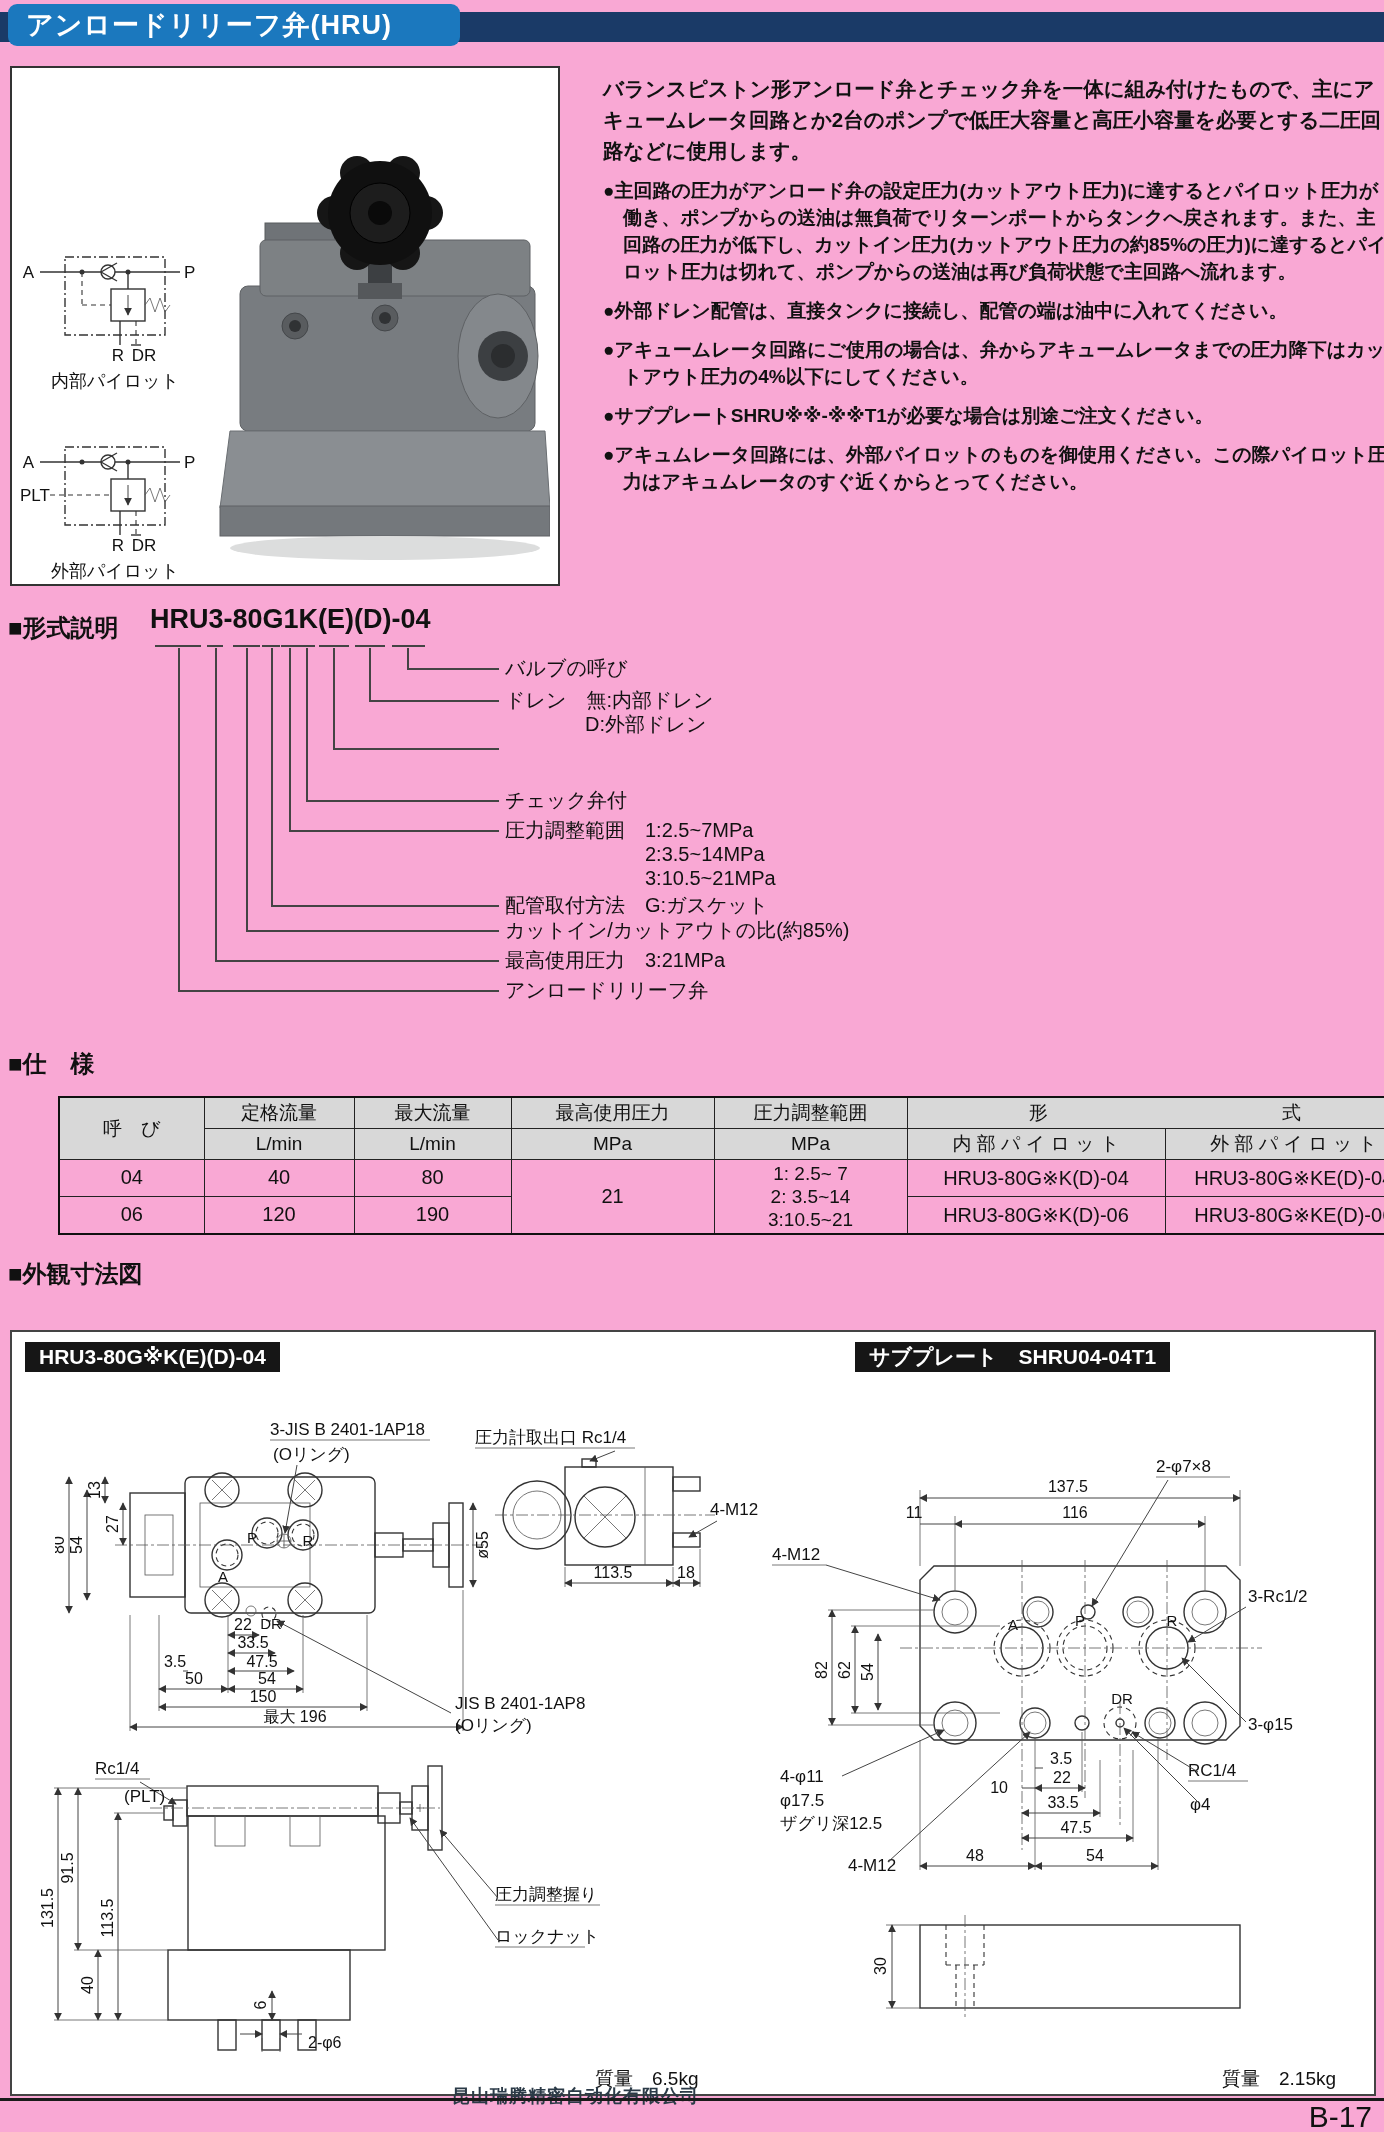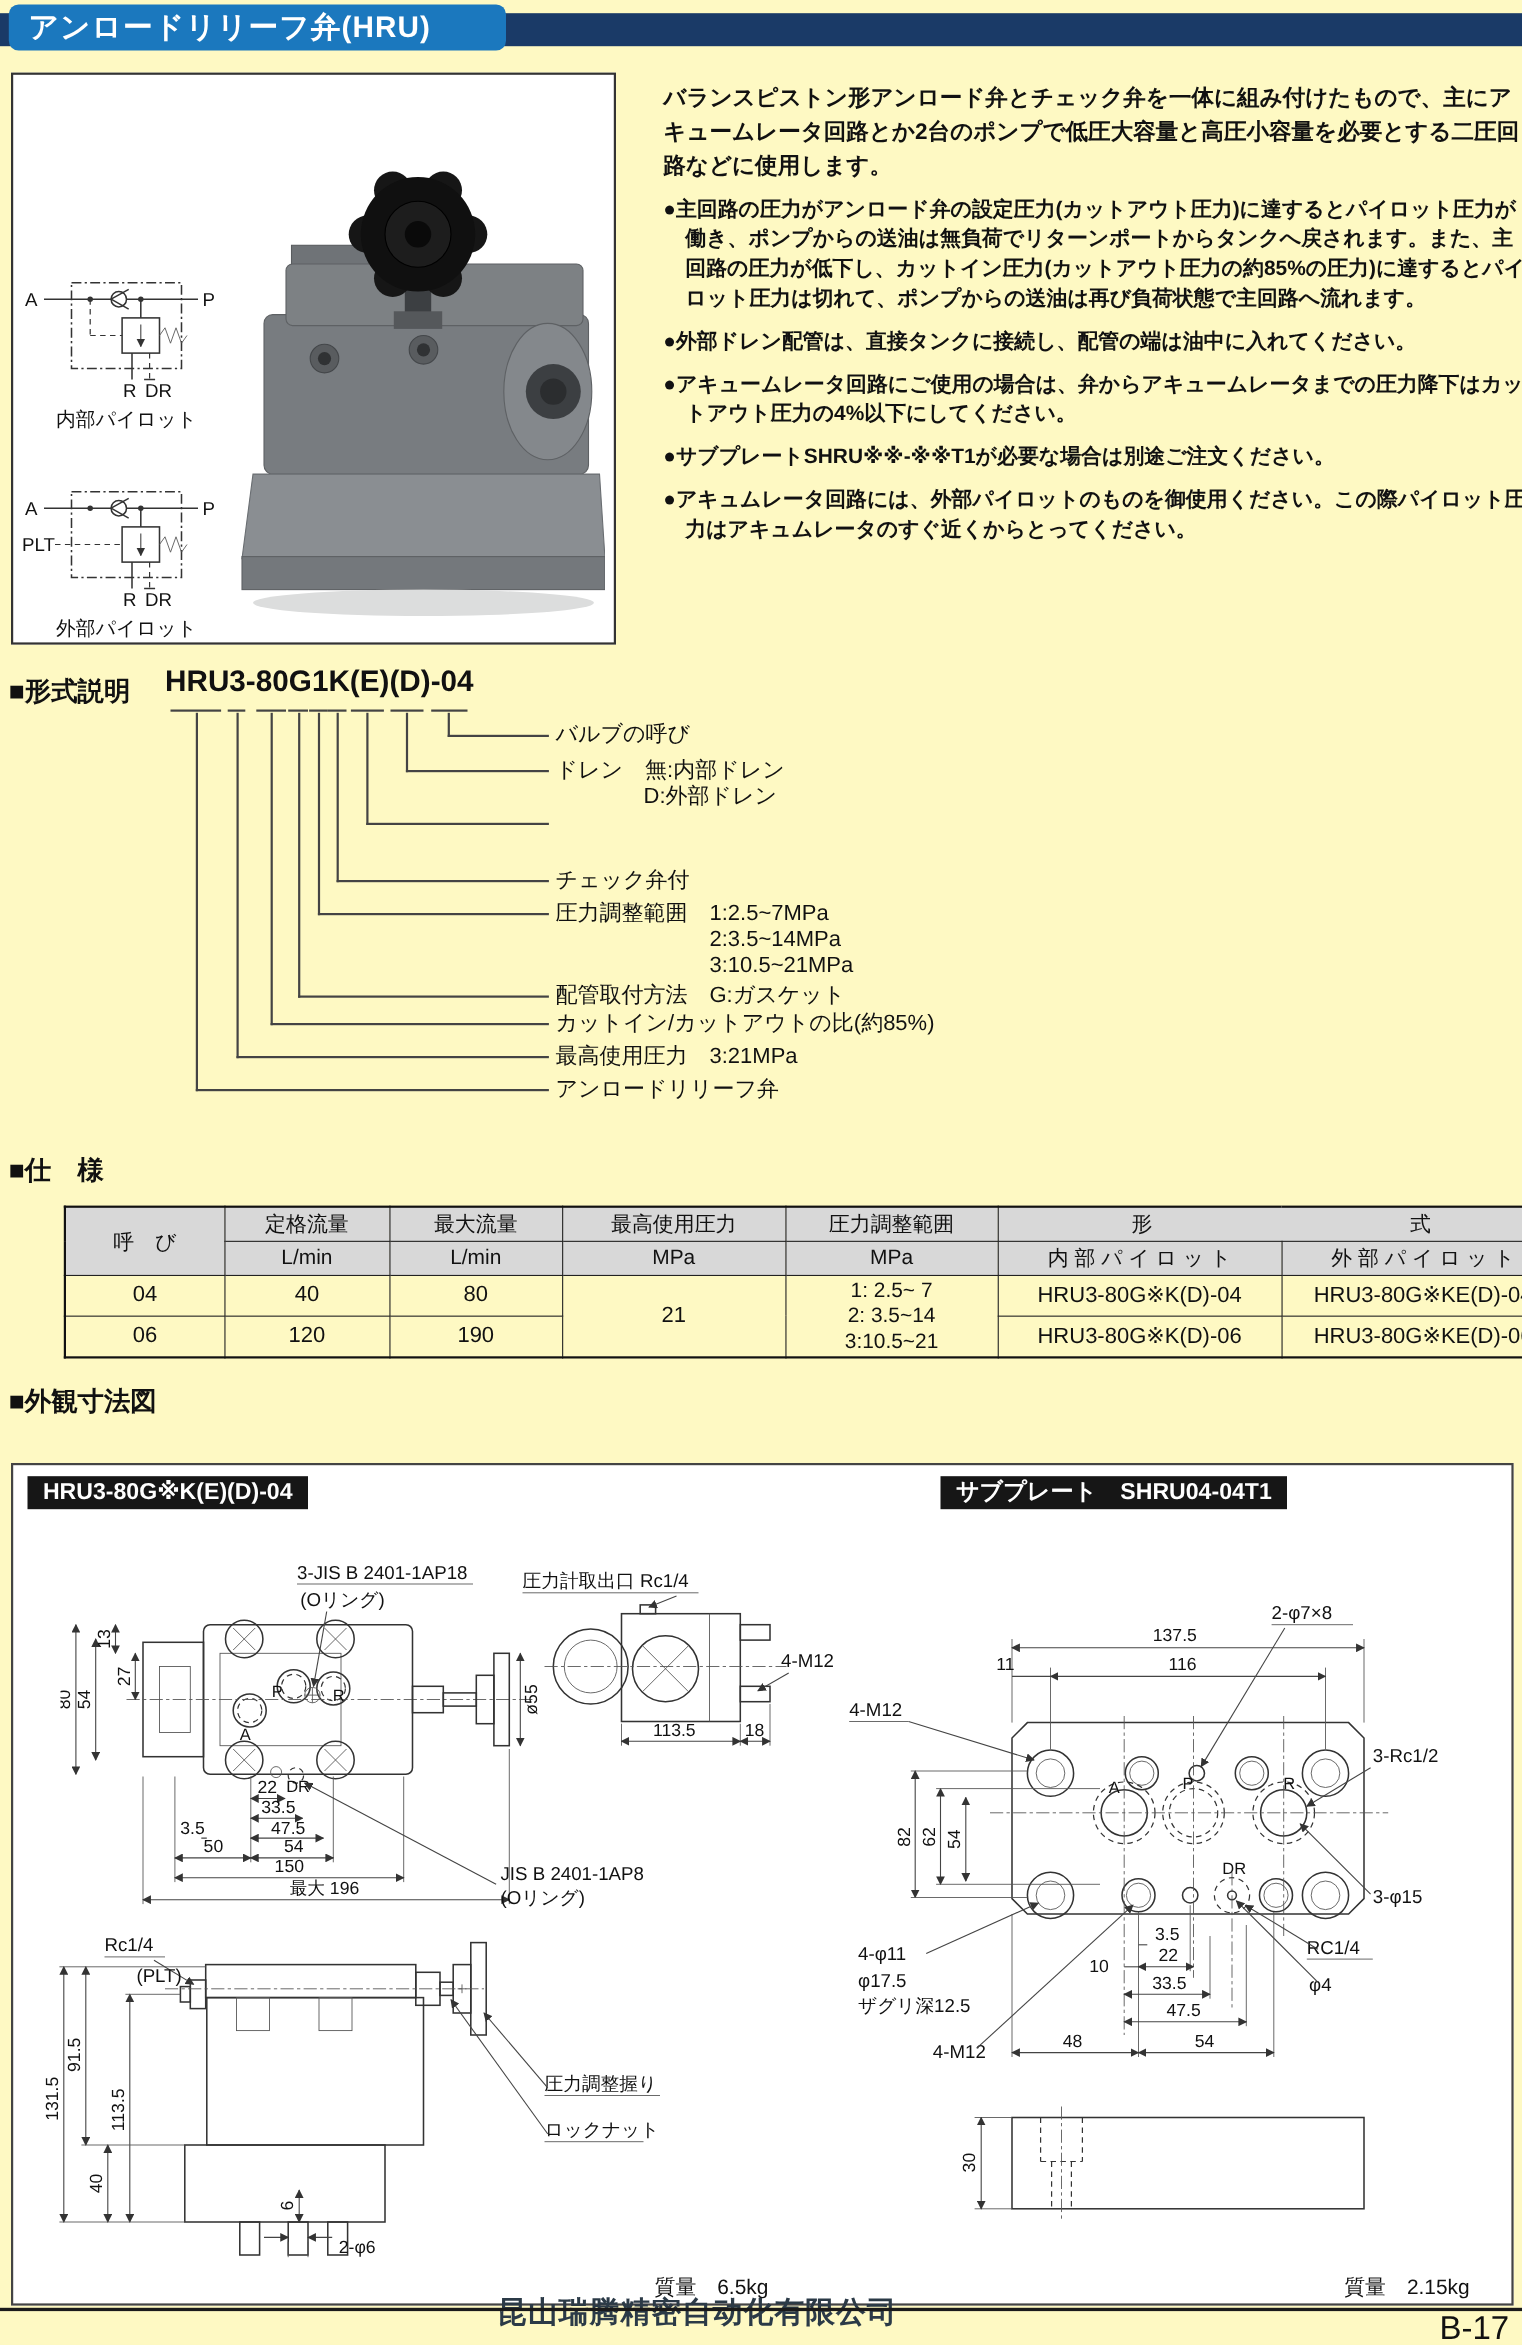--- a/index.html
+++ b/index.html
@@ -1,16 +1,16 @@
 <!DOCTYPE html>
 <html><head>
 <meta charset="utf-8">
 <style>
   html,body{margin:0;padding:0;background:#e9e9e9;}
-  .page{position:relative;width:1384px;height:2132px;background:#fef9c3;overflow:hidden;
+  .page{position:relative;width:1384px;height:2132px;background:#f9a8d4;overflow:hidden;
         font-family:"Liberation Sans","DejaVu Sans",sans-serif;color:#111;}
   .abs{position:absolute;}
   
   .hdr-strip{position:absolute;left:0;top:12px;width:1384px;height:30px;background:#1a3a67;}
   .hdr-label{position:absolute;left:8px;top:4px;width:452px;height:42px;background:#1b78be;
              border-radius:9px;color:#fff;font-size:27px;font-weight:bold;line-height:42px;
              padding-left:18px;box-sizing:border-box;letter-spacing:1px;}
   
   .ovbox{position:absolute;left:10px;top:66px;width:546px;height:516px;border:2px solid #333;background:#fff;}
   .ovtext{position:absolute;left:603px;top:74px;width:786px;font-weight:bold;}
@@ -42,21 +42,21 @@
   .thin{stroke:#555;stroke-width:0.8;fill:none;}
   .dim{stroke:#444;stroke-width:1;fill:none;}
   .dsh{stroke:#333;stroke-width:1.1;fill:none;stroke-dasharray:5 4;}
   .cl{stroke:#555;stroke-width:0.8;fill:none;stroke-dasharray:12 3 3 3;}
   text{font-family:"Liberation Sans","DejaVu Sans",sans-serif;fill:#111;}
   .dtx{font-size:16px;}
   .dtx2{font-size:17px;}
   .ptx{font-size:15px;}
   
   .rule{position:absolute;left:0;top:2098px;width:1384px;height:3px;background:#1a1a1a;}
-  .company{position:absolute;left:452px;top:2084px;font-size:27px;font-weight:bold;color:#2b3a47;letter-spacing:1px;}
+  .company{position:absolute;left:452px;top:2084px;font-size:18px;font-weight:bold;color:#2b3a47;letter-spacing:1px;}
   .pageno{position:absolute;right:12px;top:2100px;font-size:30px;color:#111;}
 </style>
 </head>
 <body>
 
 <div class="page">
 
   <div class="hdr-strip"></div>
   <div class="hdr-label">アンロードリリーフ弁(HRU)</div>
 

